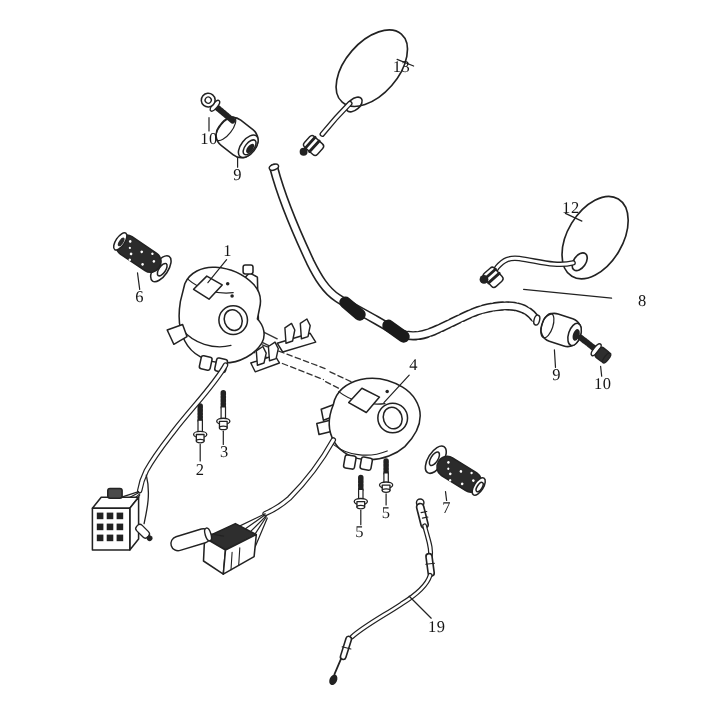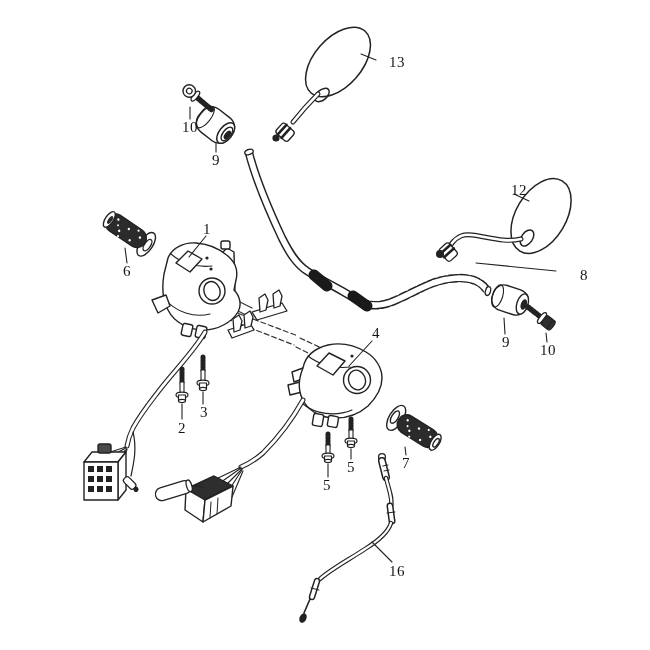--- a/index.html
+++ b/index.html
@@ -296,16 +296,16 @@
   <div class="callout" style="left:376px;top:333px">4</div>
   <div class="callout" style="left:327px;top:485px">5</div>
   <div class="callout" style="left:351px;top:467px">5</div>
   <div class="callout" style="left:127px;top:271px">6</div>
   <div class="callout" style="left:406px;top:463px">7</div>
   <div class="callout" style="left:584px;top:275px">8</div>
   <div class="callout" style="left:216px;top:160px">9</div>
   <div class="callout" style="left:506px;top:342px">9</div>
   <div class="callout" style="left:190px;top:127px">10</div>
   <div class="callout" style="left:548px;top:350px">10</div>
-  <div class="callout" style="left:397px;top:571px">16</div>
+  <div class="callout" style="left:397px;top:571px">19</div>
   <div class="callout" style="left:519px;top:190px">12</div>
-  <div class="callout" style="left:397px;top:62px">13</div>
+  <div class="callout" style="left:365px;top:62px">13</div>
 </div>
 
 </body></html>

